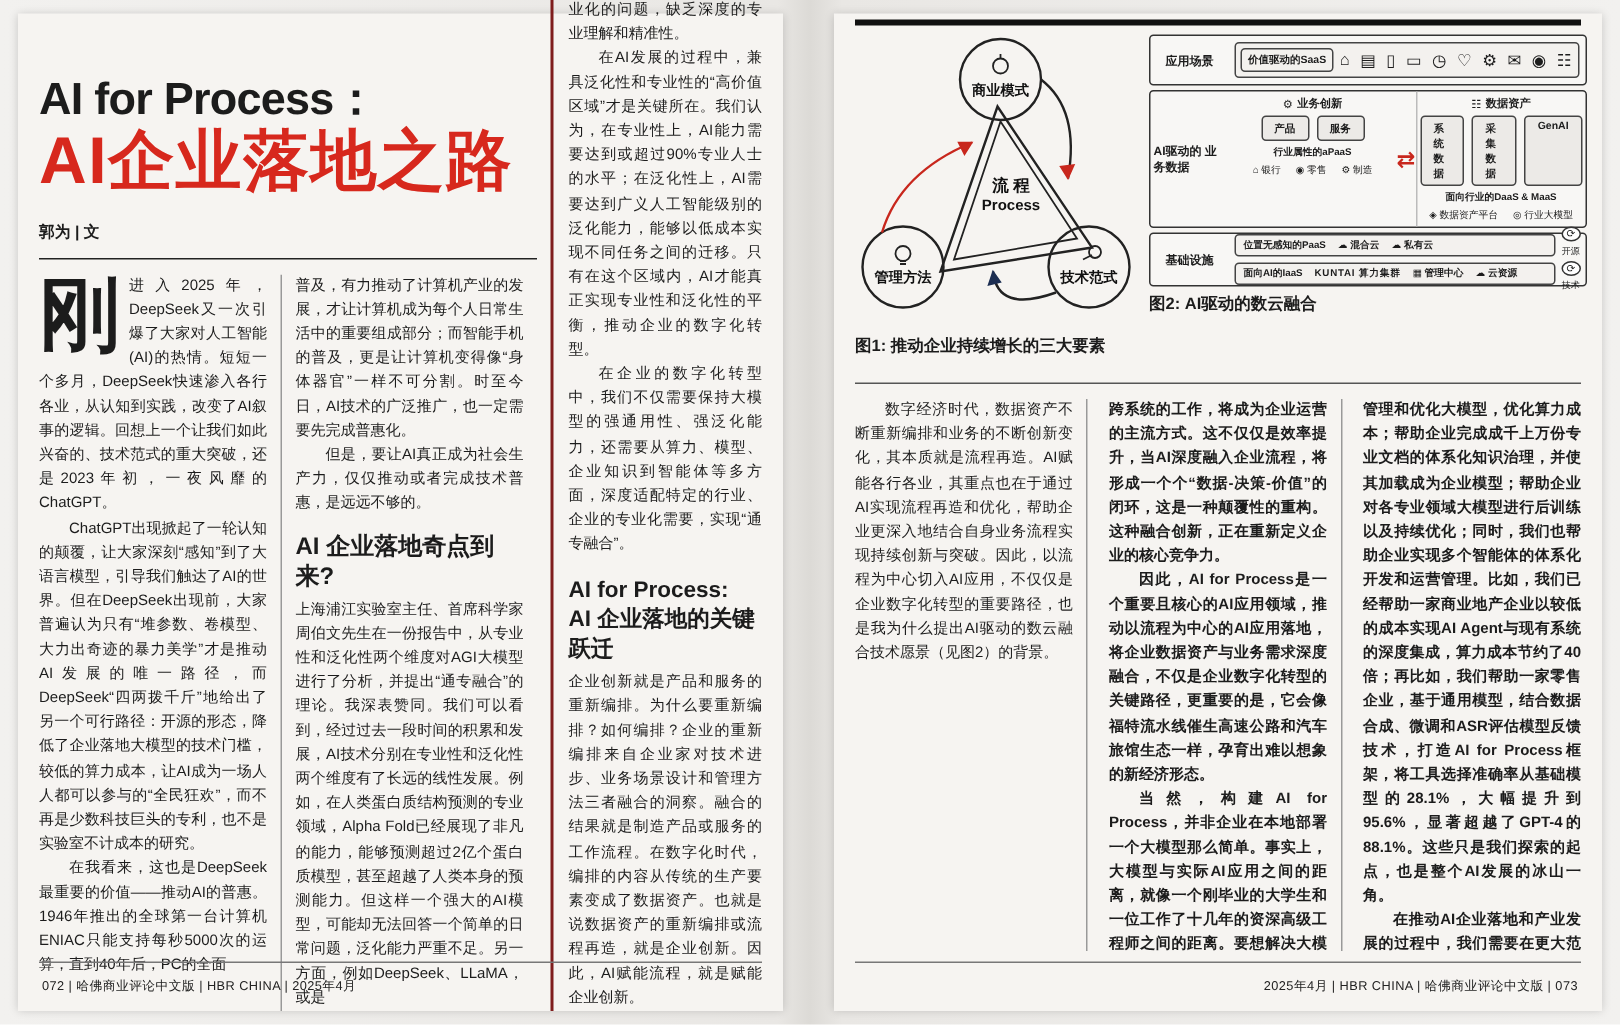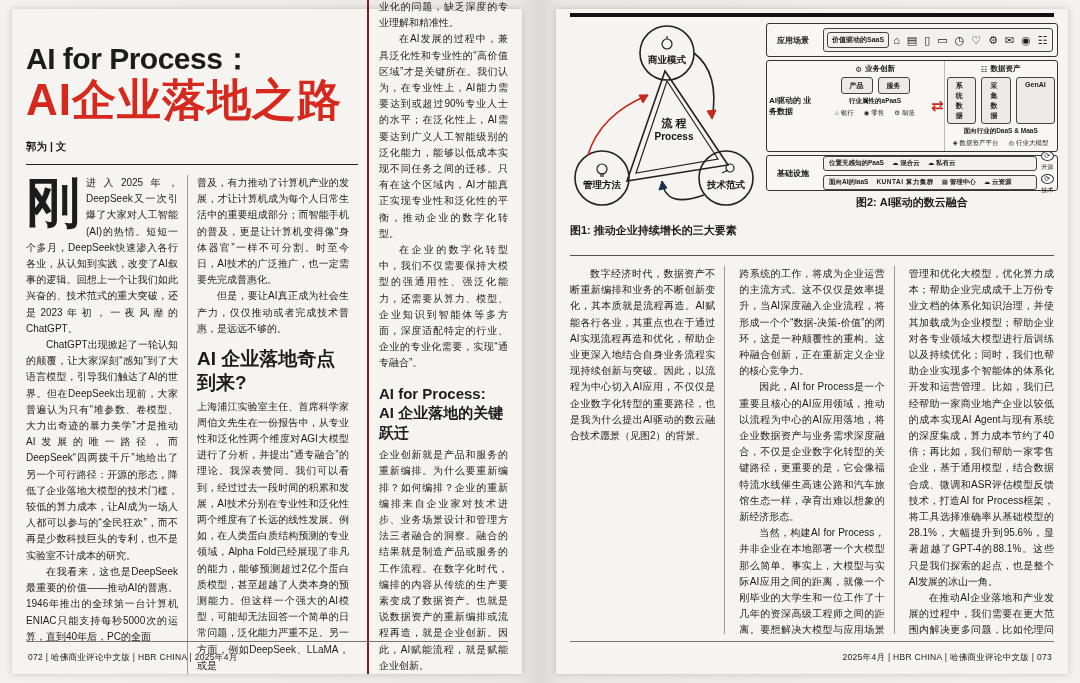--- a/index.html
+++ b/index.html
@@ -29,21 +29,21 @@
   .lp-left { width:332px; display:flex; flex-direction:column; }
   .lp-cols { display:flex; margin-top:10px; flex:1; overflow:hidden; }
   .col { font-size:10px; line-height:16.2px; text-align:justify; overflow:hidden; }
   .colw { width:152px; }
   .vdiv { width:1px; background:#999; margin:0 9px; }
   .lp-col3 { flex:1; padding-left:10px; margin-left:9px; border-left:2px solid #7f1d1d; margin-top:10px; }
 
   .p { margin:0; }
   .ind { text-indent:2em; }
   .dropcap { float:left; font-size:54px; line-height:46px; font-weight:bold; padding:4px 6px 0 0; }
-  .h-sec { font-size:19px; font-weight:bold; margin:10px 0 4px 0; line-height:1.25; text-align:left; }
+  .h-sec { font-size:16px; font-weight:bold; margin:10px 0 4px 0; line-height:1.25; text-align:left; }
   .h-sec2 { font-size:15px; font-weight:bold; margin:12px 0 5px 0; line-height:1.3; text-align:left; }
 
   .footer { position:absolute; bottom:10px; font-size:8.5px; color:#222; letter-spacing:.3px; }
   #left-page .footer { left:16px; }
   #right-page .footer { right:16px; }
   .footrule { position:absolute; bottom:32px; left:14px; right:14px; border-top:1px solid #777; }
 
   
   .figs { display:flex; margin-top:6px; height:228px; }
   .fig1 { width:190px; position:relative; }
@@ -61,22 +61,22 @@
   .f2-sub { font-size:6.5px; font-weight:bold; }
   .f2-subitems { display:flex; gap:10px; font-size:6.5px; }
   .redarrow { color:#c8271d; font-size:15px; font-weight:bold; align-self:center; }
   .infra-bar { border:1px solid #444; border-radius:3px; background:#f3f1ee; display:flex; align-items:center; gap:8px; padding:2px 5px; font-size:6.5px; font-weight:bold; margin:2px 4px; flex:1; }
   .badge { width:13px; height:13px; border:1.2px solid #333; border-radius:50%; display:flex; align-items:center; justify-content:center; font-size:7px; background:#fff; }
   .bcol { display:flex; flex-direction:column; justify-content:center; gap:2px; align-items:center; padding-right:3px; font-size:6px; }
 
   
   .rp-cols { display:flex; margin-top:10px; height:368px; overflow:hidden; }
   .rp-col { flex:1; }
-  .rp-col + .rp-col { border-left:1px solid #999; margin-left:9px; padding-left:14px; }
-  .cap-under { text-align:center; }
+  .rp-col + .rp-col { border-left:1px solid #999; margin-left:9px; padding-left:14px;font-weight:bold; }
+  .cap-under { text-align:left; }
 </style>
 </head>
 <body>
 
 <div class="page" id="left-page">
   <div class="lp-flex">
     <div class="lp-left">
       <div class="topbar"></div>
       <div class="eyebrow">特别报道 SPECIAL REPORT</div>
       <div class="title-en">AI for Process：</div>

